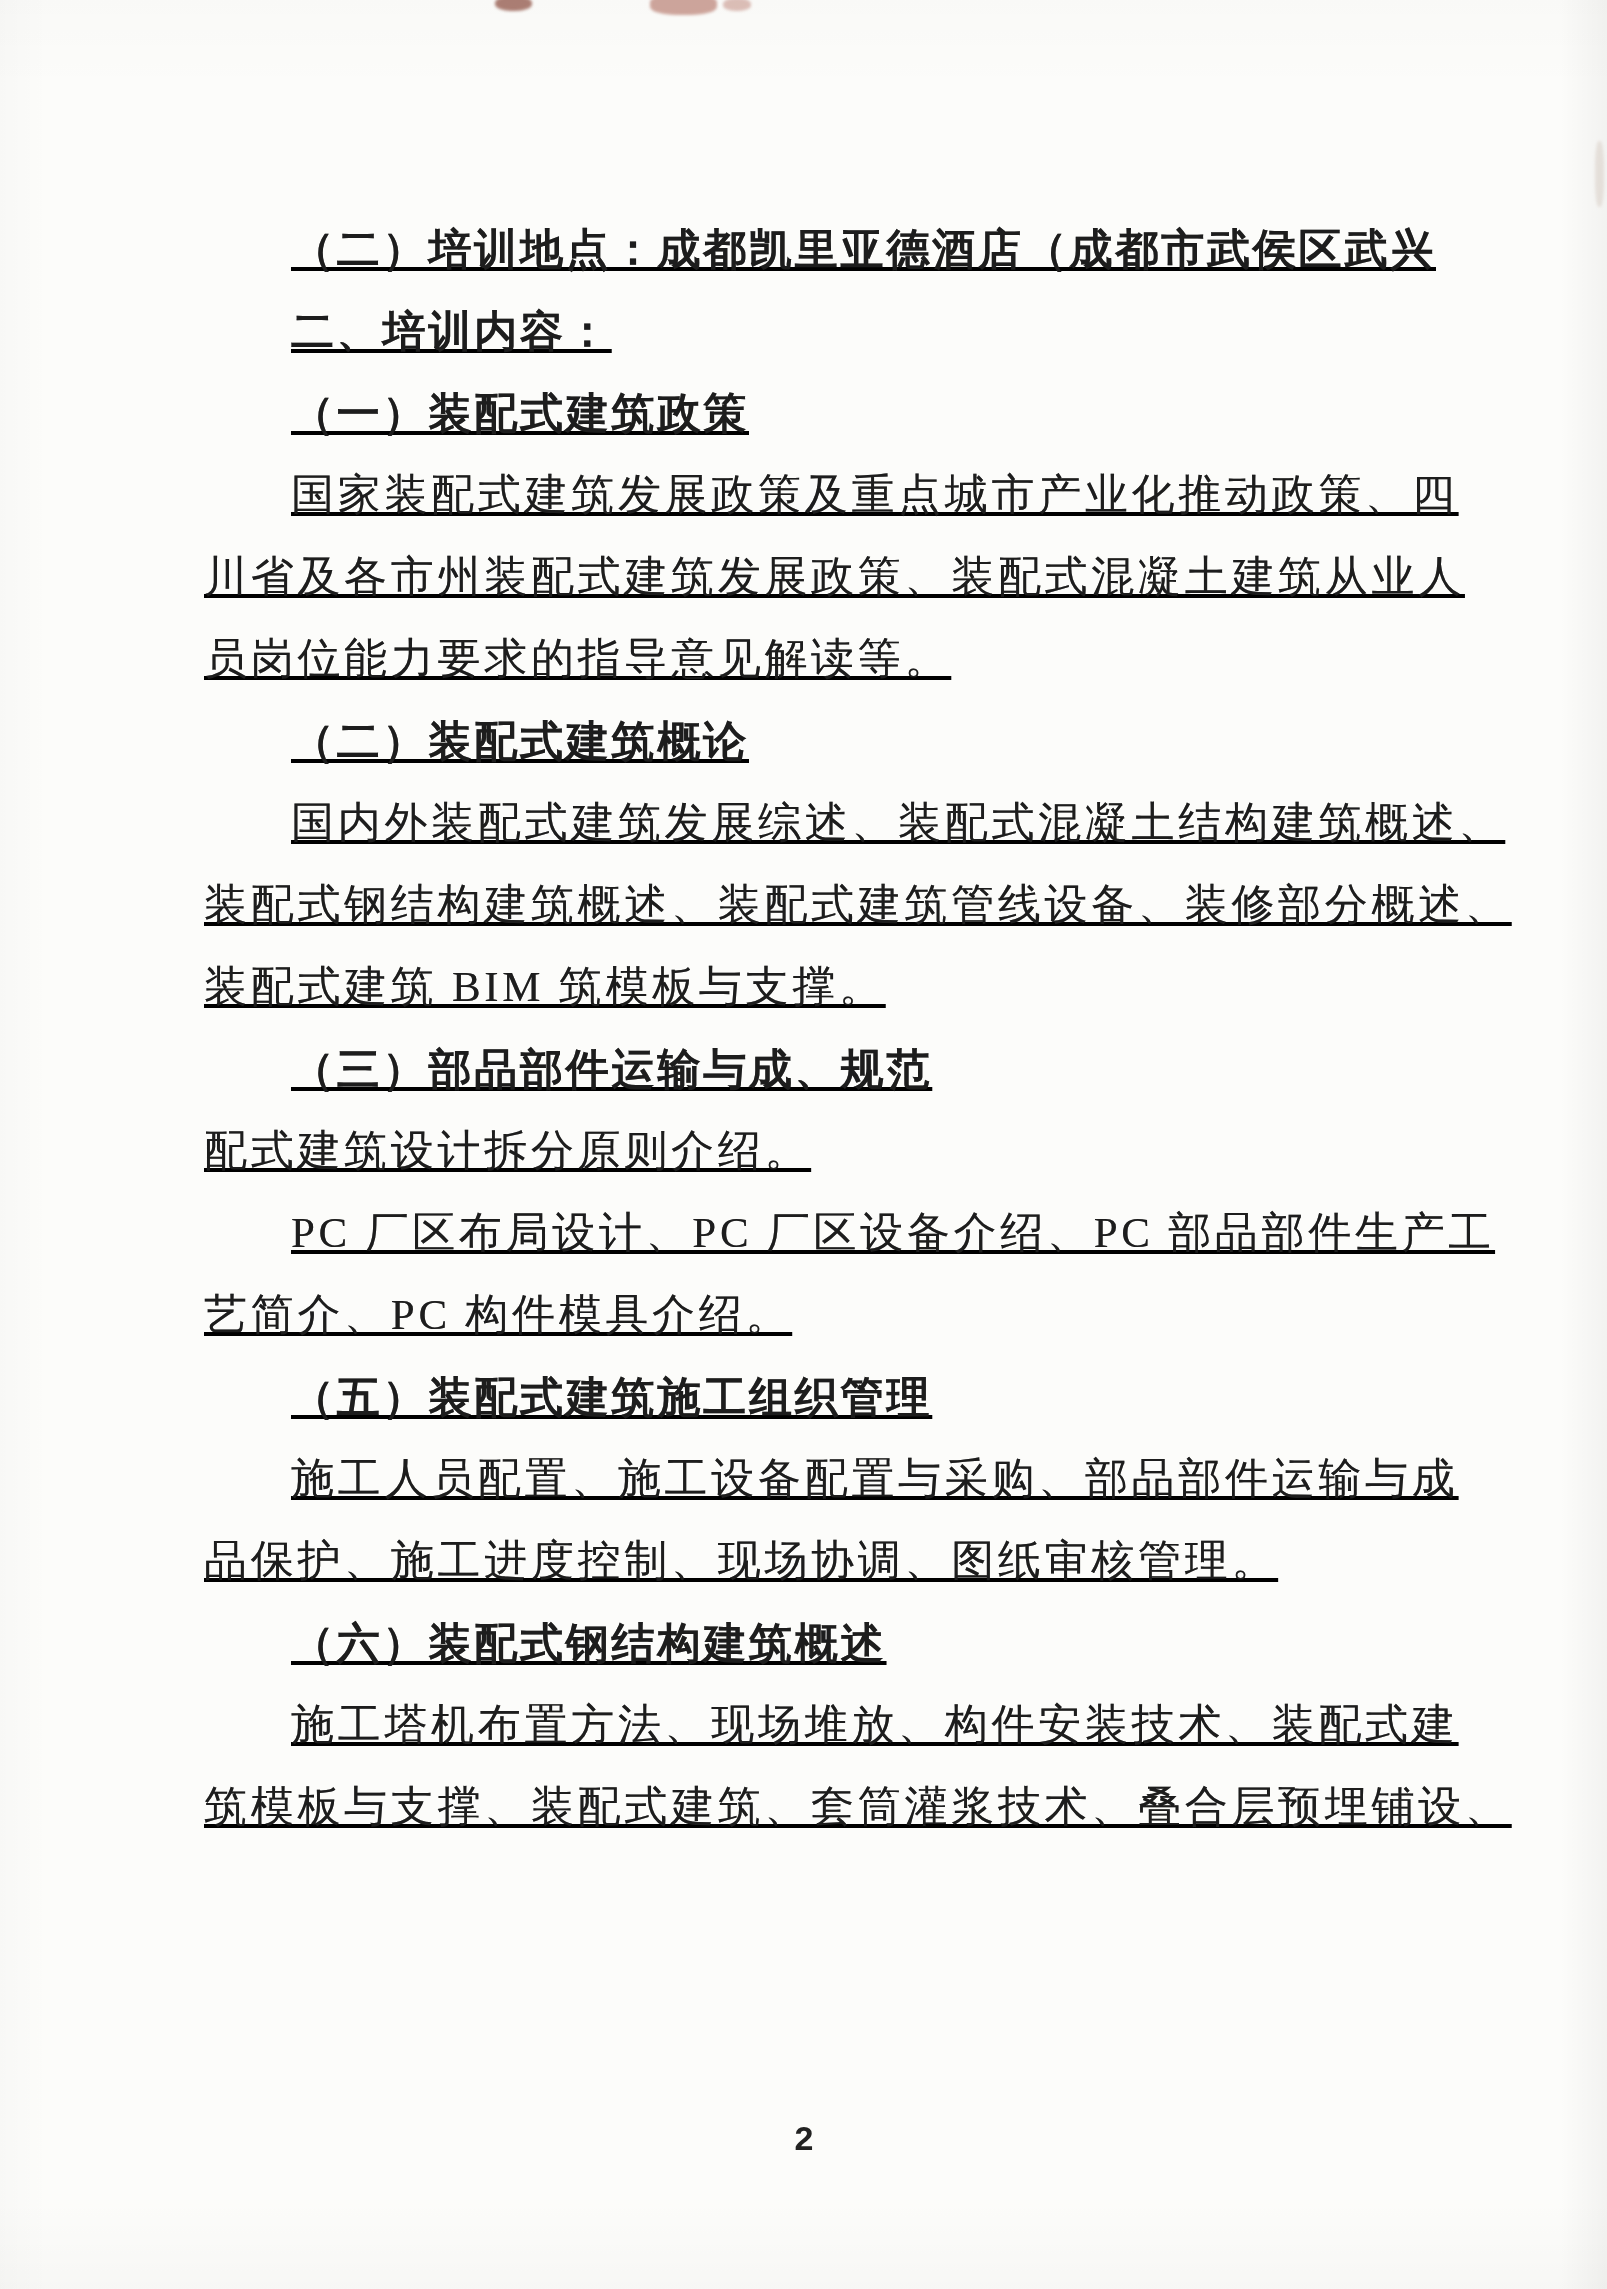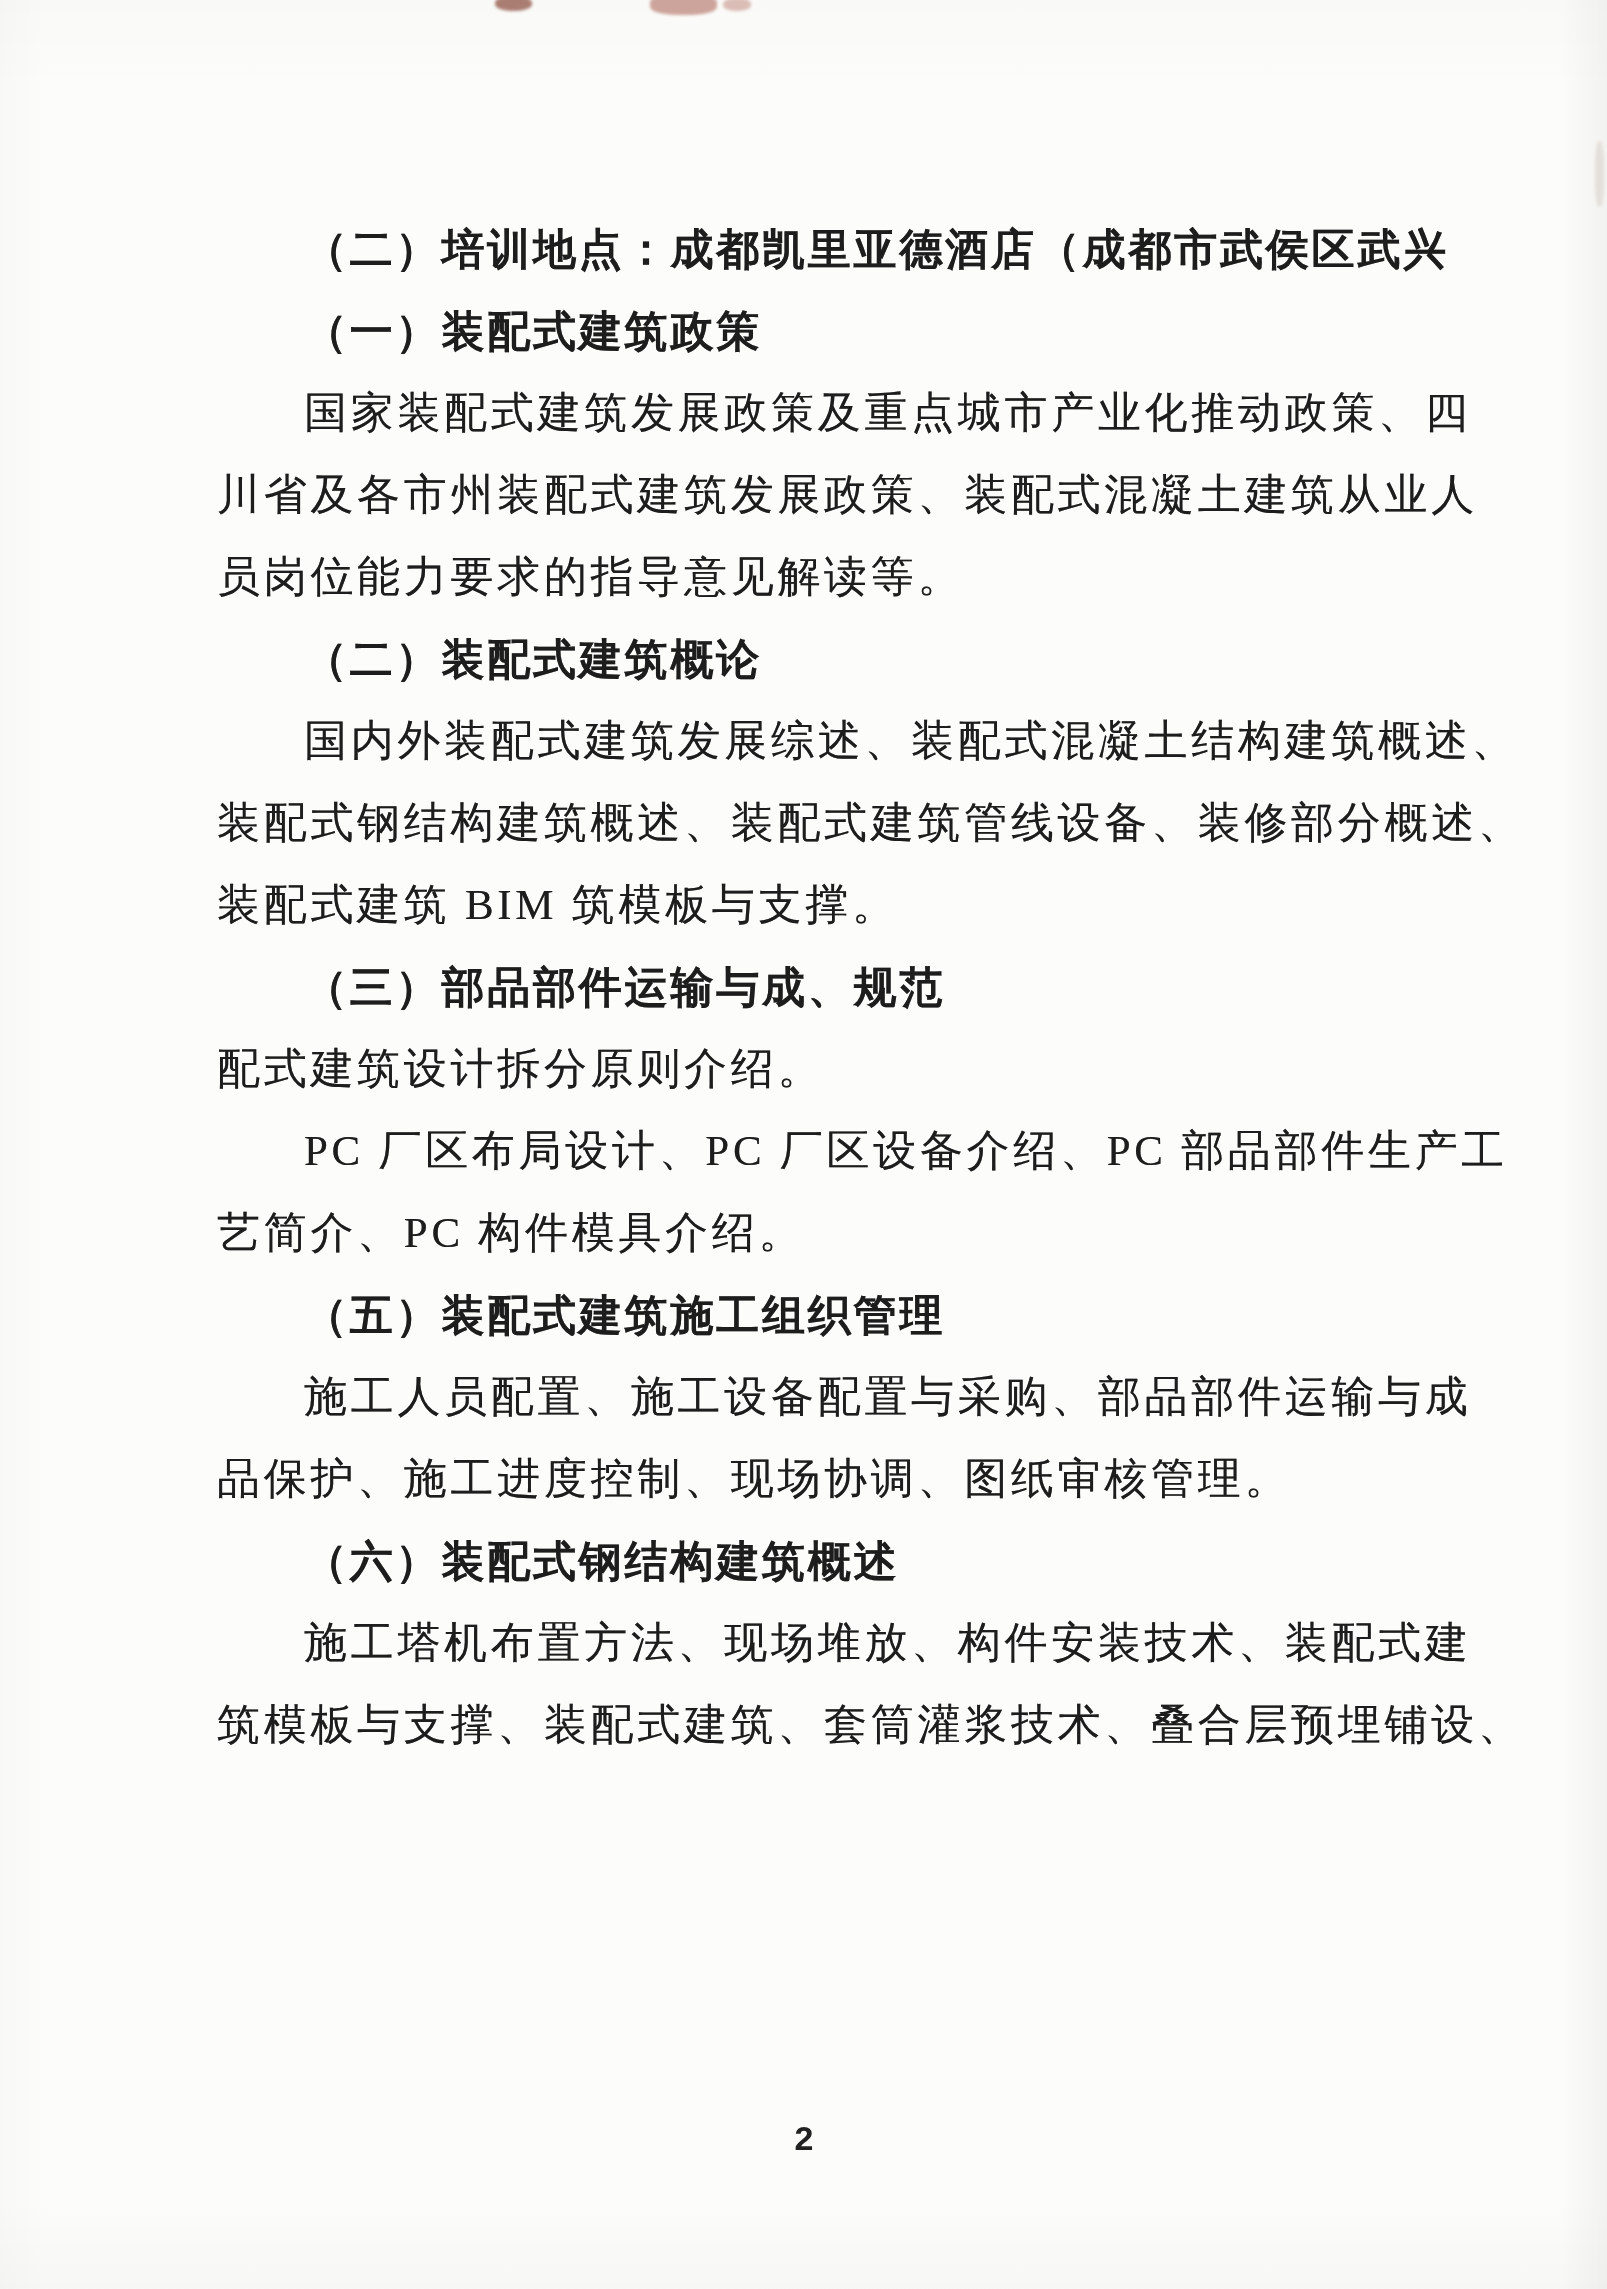--- a/index.html
+++ b/index.html
@@ -24,23 +24,24 @@
     position: absolute;
     filter: blur(1.4px);
   }
   .artifact.a1 { left: 495px; top: -3.7px; width: 37px; height: 15px; background: #8a4a3c; opacity: .7; border-radius: 45%; }
   .artifact.a2 { left: 650px; top: -5.6px; width: 67px; height: 20.6px; background: #a95f50; opacity: .55; border-radius: 40%; }
   .artifact.a3 { left: 723px; top: -1.9px; width: 28px; height: 13px; background: #bd8276; opacity: .5; border-radius: 45%; }
   .artifact.a4 { left: 1595px; top: 141px; width: 9.4px; height: 66px; background: #c9b9ad; opacity: .35; border-radius: 40%; }
 
   .content {
     position: absolute;
-    left: 217px;
+    left: 204px;
     top: 208px;
     width: 1312px;
+    text-decoration: underline;
   }
   .line {
     font-size: 43px;
     line-height: 82px;
     letter-spacing: 3.7px;
     color: #1d1d1d;
     white-space: nowrap;
     text-shadow: 0 0 0.6px rgba(20,20,20,0.55);
   }
   .line.indent { padding-left: 87px; }
@@ -65,20 +66,21 @@
 <body>
 
 <div class="page">
   <div class="artifact a1"></div>
   <div class="artifact a2"></div>
   <div class="artifact a3"></div>
   <div class="artifact a4"></div>
 
   <div class="content">
       <div class="line indent bold">（二）培训地点：成都凯里亚德酒店（成都市武侯区武兴</div>
+      <div class="line indent bold">二、培训内容：</div>
       <div class="line indent bold">（一）装配式建筑政策</div>
       <div class="line indent">国家装配式建筑发展政策及重点城市产业化推动政策、四</div>
       <div class="line">川省及各市州装配式建筑发展政策、装配式混凝土建筑从业人</div>
       <div class="line">员岗位能力要求的指导意见解读等。</div>
       <div class="line indent bold">（二）装配式建筑概论</div>
       <div class="line indent">国内外装配式建筑发展综述、装配式混凝土结构建筑概述、</div>
       <div class="line">装配式钢结构建筑概述、装配式建筑管线设备、装修部分概述、</div>
       <div class="line">装配式建筑 BIM 筑模板与支撑。</div>
       <div class="line indent bold">（三）部品部件运输与成、规范</div>
       <div class="line">配式建筑设计拆分原则介绍。</div>

